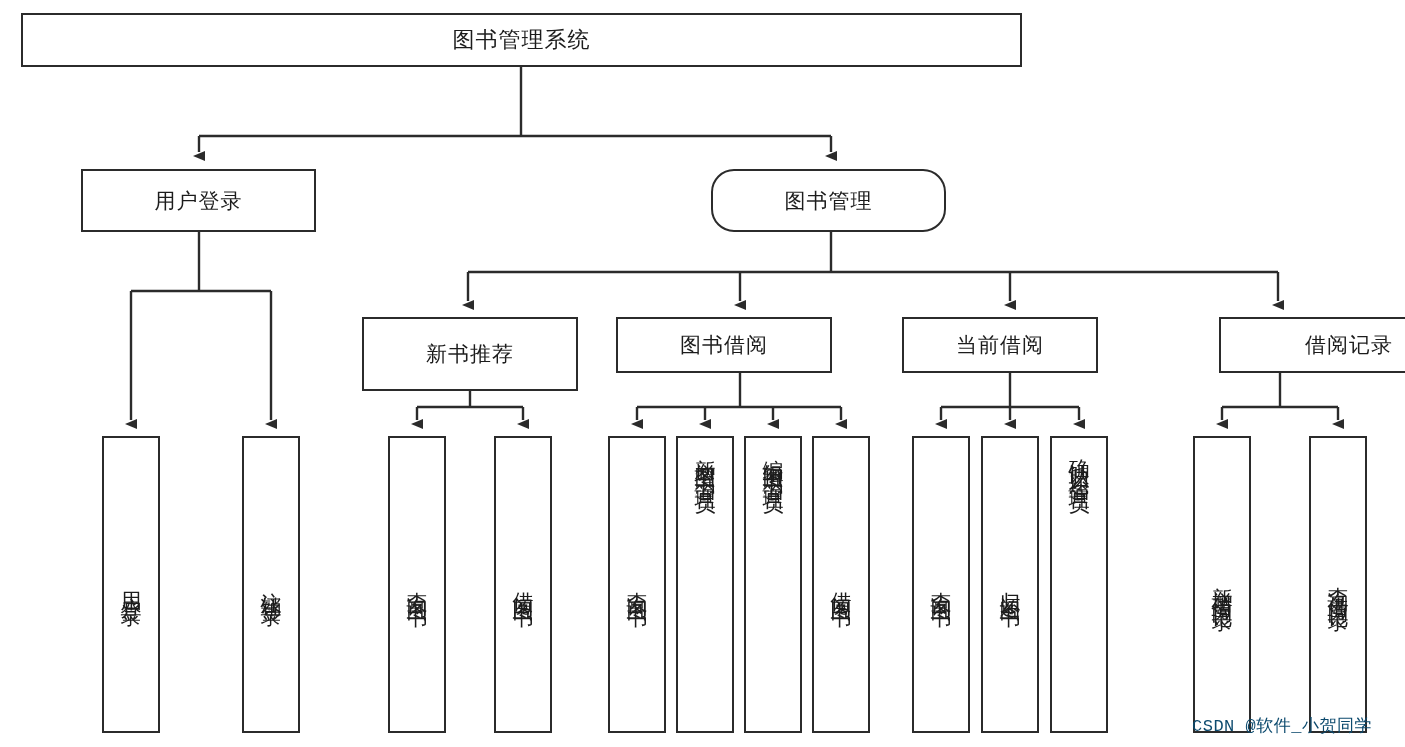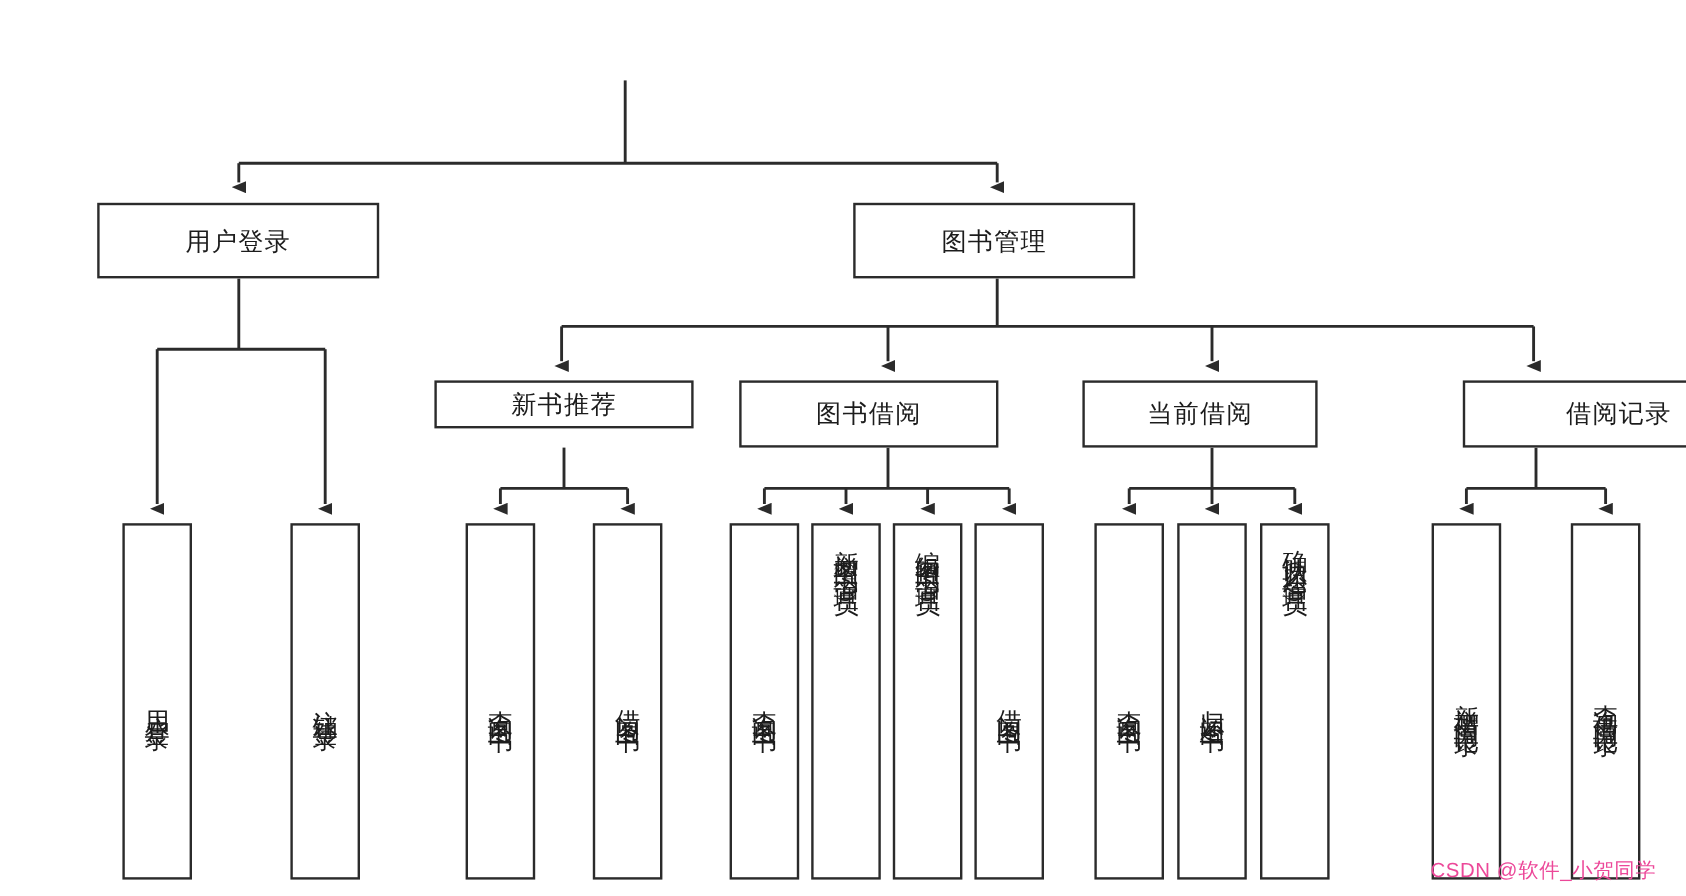--- a/index.html
+++ b/index.html
@@ -64,24 +64,24 @@
     letter-spacing: 5px;
     white-space: nowrap;
   }
   .node.vert.mid {
     align-items: center;
     padding-top: 0;
   }
   .watermark {
     position: absolute;
     font-size: 17px;
-    color: #ec4899;
+    color: #0c4a6e;
     letter-spacing: 0.5px;
     white-space: nowrap;
-    font-family: Liberation Sans, sans-serif;
+    font-family: Liberation Mono, monospace;
   }
 </style>
 </head>
 <body>
 
 <div id="diagram-root">
 
   <svg id="edge-layer" viewBox="0 0 1405 747" width="1405" height="747">
     <defs>
       <marker id="arrowhead" markerWidth="10" markerHeight="12" refX="1" refY="6" orient="auto" markerUnits="userSpaceOnUse">
@@ -128,29 +128,32 @@
       <path d="M 1010 407 L 1010 420" marker-end="url(#arrowhead)"></path>
       <path d="M 1079 407 L 1079 420" marker-end="url(#arrowhead)"></path>
 
       <path d="M 1280 373 L 1280 407"></path>
       <path d="M 1222 407 L 1338 407"></path>
       <path d="M 1222 407 L 1222 420" marker-end="url(#arrowhead)"></path>
       <path d="M 1338 407 L 1338 420" marker-end="url(#arrowhead)"></path>
     </g>
   </svg>
 
+  <div class="node horiz root" style="left:21px; top:13px; width:1001px; height:54px;">
+    <span class="node-label">图书管理系统</span>
+  </div>
 
   <div class="node horiz" style="left:81px; top:169px; width:235px; height:63px;">
     <span class="node-label">用户登录</span>
   </div>
-  <div class="node horiz" style="left:711px; top:169px; width:235px; height:63px;">
+  <div class="node horiz" style="left:711px; top:169px; width:235px; height:63px;border-radius:23px;">
     <span class="node-label">图书管理</span>
   </div>
 
-  <div class="node horiz" style="left:362px; top:317px; width:216px; height:40px;">
+  <div class="node horiz" style="left:362px; top:317px; width:216px; height:74px;">
     <span class="node-label">新书推荐</span>
   </div>
   <div class="node horiz" style="left:616px; top:317px; width:216px; height:56px;">
     <span class="node-label">图书借阅</span>
   </div>
   <div class="node horiz" style="left:902px; top:317px; width:196px; height:56px;">
     <span class="node-label">当前借阅</span>
   </div>
   <div class="node horiz" style="left:1172px; top:317px; width:260px; height:56px;margin-left:47px;">
     <span class="node-label">借阅记录</span>

